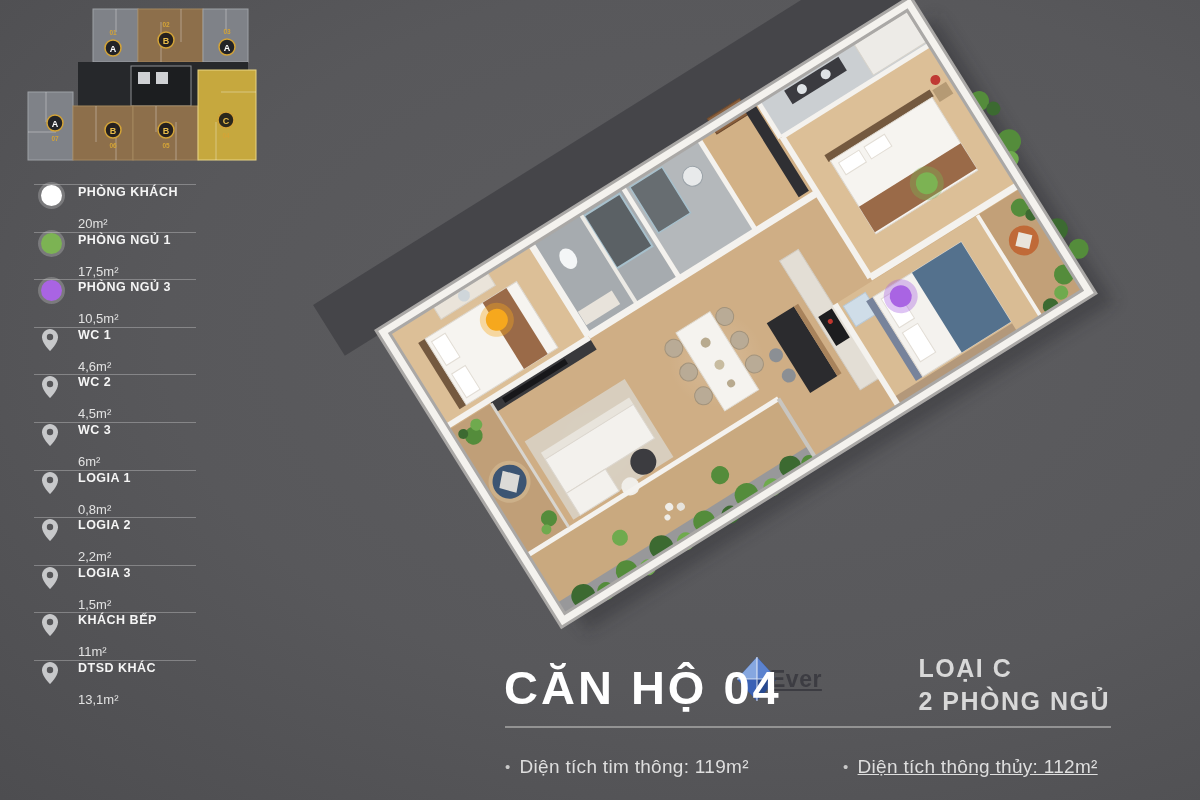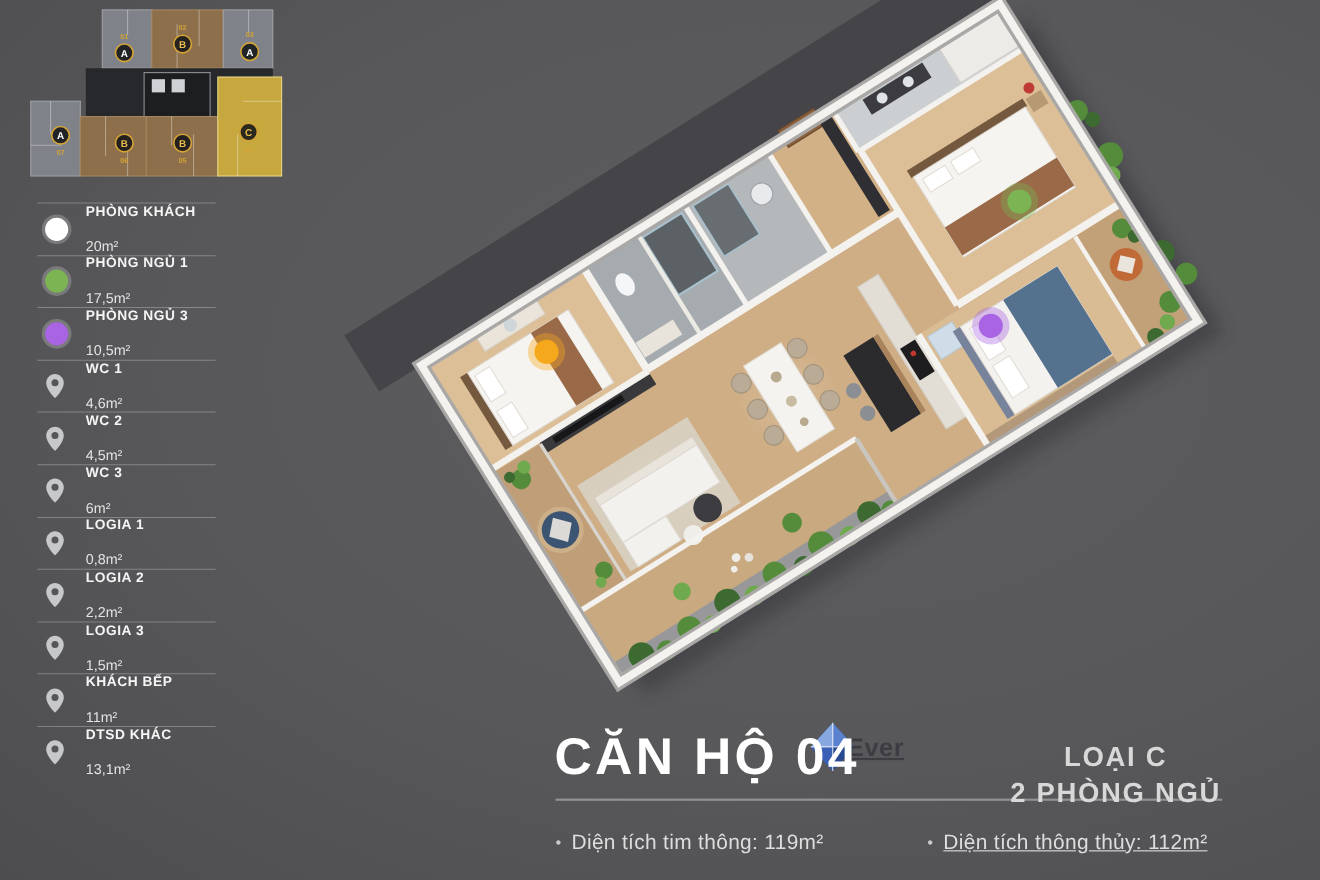--- a/index.html
+++ b/index.html
@@ -4,32 +4,32 @@
 <style>
   html,body{margin:0;padding:0;background:#3a3a3c;}
   .app{position:relative;width:1200px;height:800px;overflow:hidden;
        font-family:"Liberation Sans","DejaVu Sans",sans-serif;
        background:radial-gradient(ellipse at 62% 42%, #5d5d60 0%, #58585b 55%, #4d4d50 100%);}
   
   .minimap{position:absolute;left:16px;top:2px;width:246px;height:172px;}
   
   .legend{position:absolute;left:34px;top:184px;width:162px;list-style:none;margin:0;padding:0;}
   .legend li{height:46.6px;border-top:1px solid rgba(255,255,255,0.28);
-             display:flex;align-items:center;}
+             display:flex;align-items:flex-start;}
   .legend .ic{width:44px;display:flex;justify-content:flex-start;align-items:center;padding-left:7px;box-sizing:border-box;}
   .dot-ic{width:21px;height:21px;border-radius:50%;box-shadow:0 0 0 3px rgba(255,255,255,0.22);}
   .legend .txt{flex:1;}
   .legend .lbl{font-size:12.5px;font-weight:bold;letter-spacing:.5px;color:#f5f5f5;line-height:15px;}
   .legend .val{font-size:13px;color:#e2e2e2;line-height:16px;margin-top:16px;}
   
   .title{position:absolute;left:504px;top:660px;font-size:47px;font-weight:bold;
          letter-spacing:3px;color:#ffffff;z-index:3;}
   .watermark{position:absolute;left:736px;top:656px;z-index:2;display:flex;align-items:center;}
   .watermark .wm-txt{font-size:23px;font-weight:bold;color:#3c3c42;letter-spacing:.5px;margin-left:-8px;text-decoration:underline;}
-  .type-block{position:absolute;right:90px;top:672px;text-align:center;z-index:3;}
+  .type-block{position:absolute;right:90px;top:652px;text-align:left;z-index:3;}
   .type-block div{font-size:25px;font-weight:600;letter-spacing:1.5px;color:#d8d8d8;line-height:33px;}
   .footer-divider{position:absolute;left:505px;top:726px;width:606px;height:2px;background:#9d9d9d;opacity:.85;}
   .stat{position:absolute;top:756px;font-size:19px;color:#dedede;letter-spacing:.3px;}
   .stat .bullet{display:inline-block;font-size:15px;color:#c9c9c9;margin-right:9px;vertical-align:1px;}
   .stat1{left:505px;} .stat2{left:843px;text-decoration:underline;}
   .plan-svg{position:absolute;left:0;top:0;z-index:1;}
 </style>
 </head>
 <body>
 

